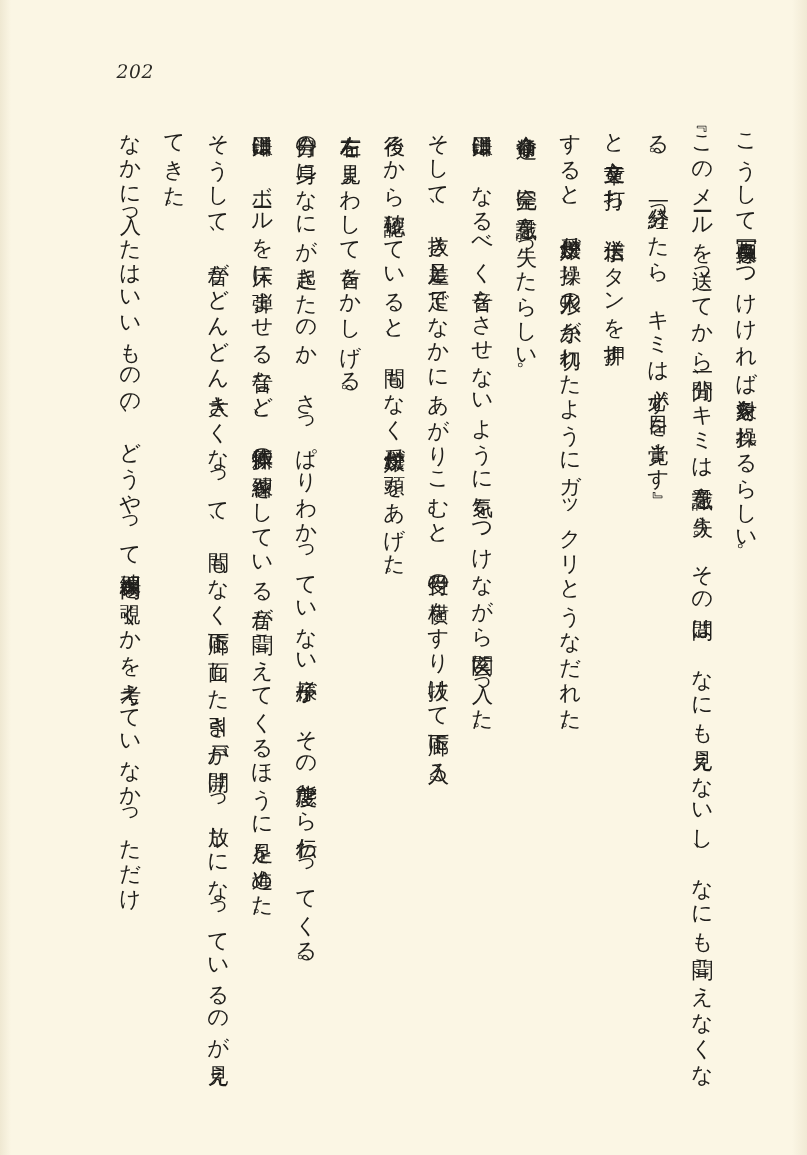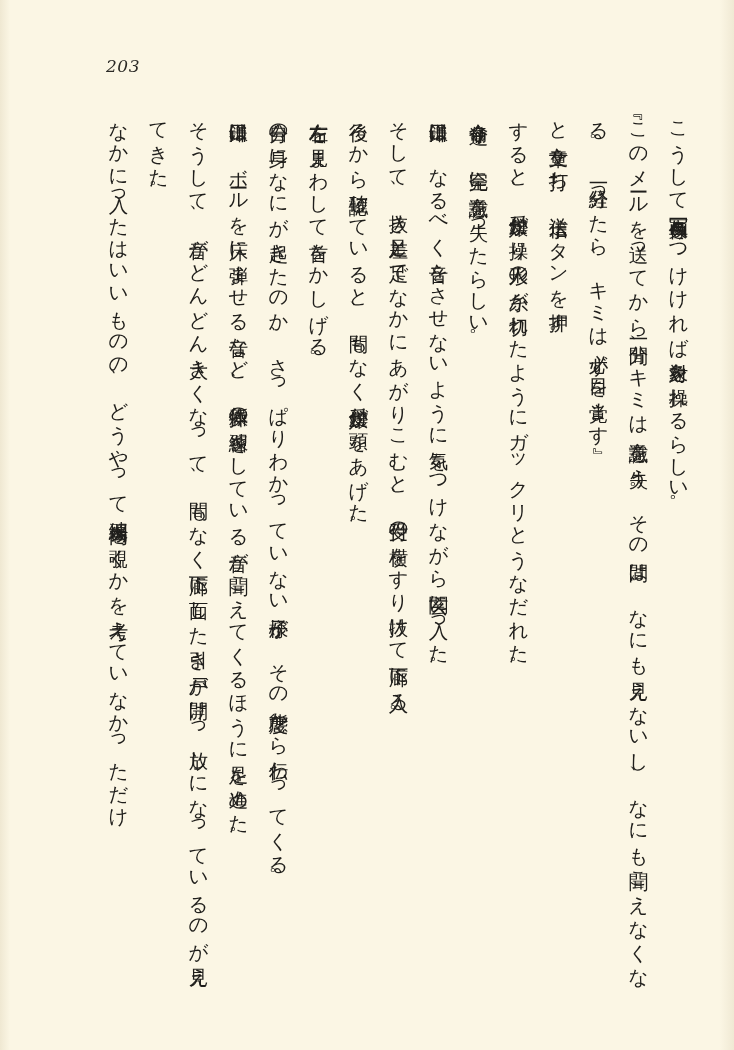--- a/index.html
+++ b/index.html
@@ -71,21 +71,21 @@
   }
   .indent {
     padding-top: 20px; 
   }
 </style>
 </head>
 <body>
 
 <div class="page">
 
-  <div class="folio">203</div>
+  <div class="folio">202</div>
 
   <div class="body-text">
     <p>こうして写真画像をつけければ対象を操れるらしい。</p>
     <p>『このメールを送ってから一分間、キミは意識を失う。その間は、なにも見えないし、なにも聞こえなくなる。　一分経ったら、キミは必ず目を覚ます』</p>
     <p>と文章を打ち、送信ボタンを押す。</p>
     <p class="indent">すると、受付嬢が操り人形の糸が切れたようにガックリとうなだれた。</p>
     <p>命令通り、完全に意識を失ったらしい。</p>
     <p class="indent">鎌田は、なるべく音をさせないように気をつけながら玄関に入った。</p>
     <p>そして、抜き足差し足でなかにあがりこむと、受付の横をすり抜けて廊下に入る。</p>
     <p class="indent">後ろから確認していると、間もなく受付嬢が頭をあげた。</p>

